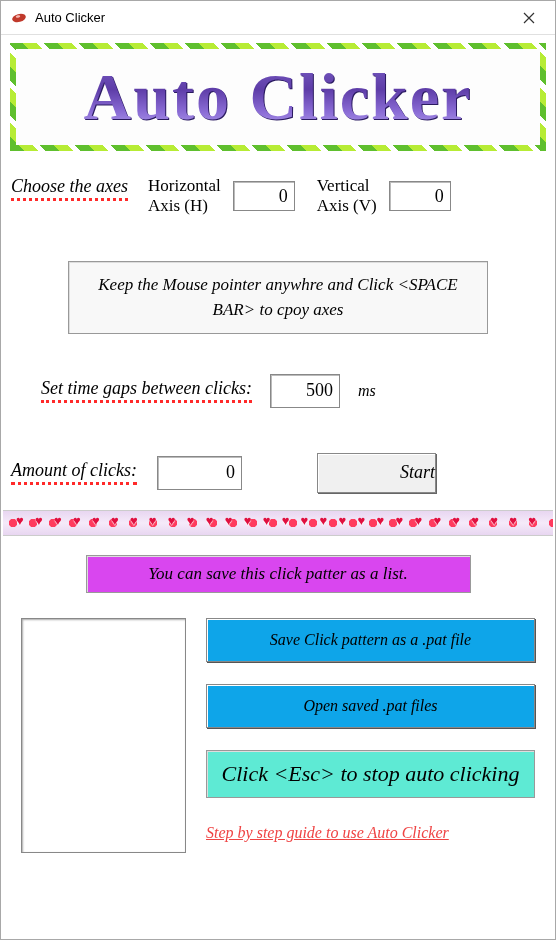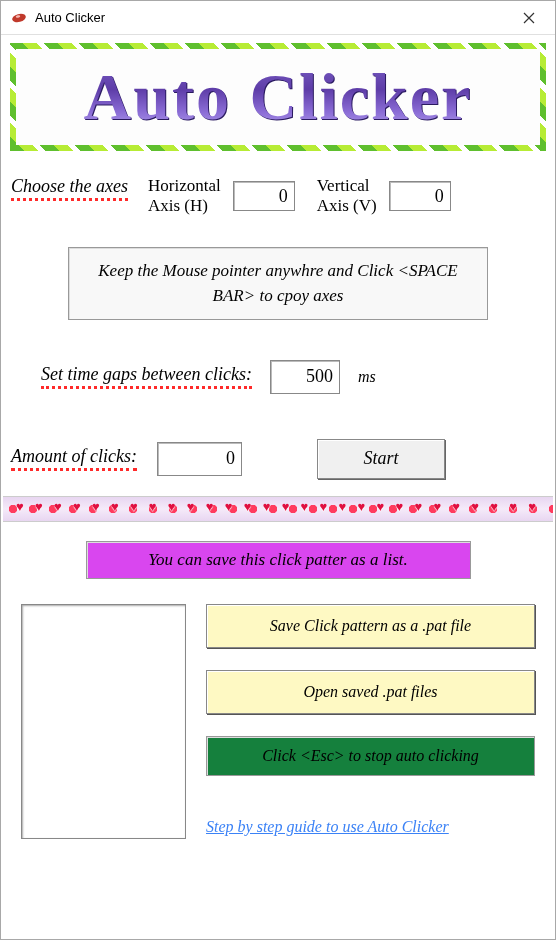--- a/index.html
+++ b/index.html
@@ -79,47 +79,47 @@
   font-size: 18px;
   border: 1px solid #888;
   box-shadow: inset 1px 1px 0 #bbb;
   text-align: right;
   padding: 3px 6px 3px 3px;
   background: #fff;
 }
 .w60 { width: 62px; height: 30px; }
 .w70 { width: 70px; height: 34px; }
 .info-box {
-  margin: 30px auto 40px auto;
+  margin: 44px auto 40px auto;
   width: 420px;
   border: 1px solid #999;
   box-shadow: inset 1px 1px 0 #ddd, 1px 1px 0 #fff;
   padding: 10px 12px;
   text-align: center;
   font-family: "Comic Sans MS", cursive;
   font-size: 17px;
   line-height: 1.5;
   font-style: italic;
   background: #f8f8f8;
 }
 .gap-row { gap: 18px; margin-left: 30px; margin-bottom: 45px;}
 .gap-row .ms { font-size: 16px; font-style: italic;}
 .clicks-row { gap: 20px; margin-bottom: 18px;}
 .clicks-row .num-input { width: 85px; height: 34px; }
 .start-btn {
   margin-left: 55px;
-  width: 128px; height: 40px;
+  width: 119px; height: 40px;
   border: 1px solid #888;
   box-shadow: 1px 1px 0 #666, inset 1px 1px 0 #fff;
   background: #f0f0f0;
   font-family: "Comic Sans MS", cursive;
   font-size: 18px;
   font-style: italic;
   cursor: default;
-  text-align: center;
+  text-align: right;
 }
 .hearts-divider {
   height: 24px;
   margin: 10px 2px 20px 2px;
   background:
     radial-gradient(circle at 10px 12px, #ff3b5e 4px, transparent 4.5px),
     linear-gradient(to bottom, #e8d6f1 0%, #f5eaf9 50%, #e8d6f1 100%);
   background-size: 20px 24px, 100% 100%;
   background-repeat: repeat-x, no-repeat;
   position: relative;
@@ -153,46 +153,46 @@
 .listbox {
   width: 165px; height: 235px;
   border: 1px solid #888;
   box-shadow: inset 1px 1px 2px #aaa;
   background: #fff;
 }
 .btn-col { flex: 1; display: flex; flex-direction: column; gap: 22px; }
 .wide-btn {
   border: 1px solid #888;
   box-shadow: 1px 1px 0 #555, inset 1px 1px 0 #fff;
-  background: #fef9c3;
+  background: #0ea5e9;
   font-family: "Comic Sans MS", cursive;
   font-size: 16px;
   font-style: italic;
   padding: 12px 8px;
   text-align: center;
   cursor: default;
 }
 .esc-box {
   border: 1px solid #999;
   box-shadow: inset 1px 1px 0 #ddd, 1px 1px 0 #fff;
-  background: #15803d;
+  background: #5eead4;
   padding: 10px 8px;
   text-align: center;
   font-family: "Comic Sans MS", cursive;
-  font-size: 16px;
+  font-size: 22px;
   font-style: italic;
 }
 .guide-link {
-  color: #3b82f6;
+  color: #ef4444;
   font-family: "Comic Sans MS", cursive;
   font-size: 16px;
   font-style: italic;
   text-decoration: underline;
   cursor: default;
-  margin-top: 20px;
+  margin-top: 4px;
 }
 </style>
 </head>
 <body>
 
 <div class="titlebar">
   <span class="app-icon">
     <svg width="16" height="16" viewBox="0 0 16 16">
       <ellipse cx="8" cy="8" rx="7" ry="4" fill="#c0392b" transform="rotate(-15 8 8)"></ellipse>
       <ellipse cx="7" cy="6.5" rx="2.3" ry="1.2" fill="#f5b7b1" transform="rotate(-15 7 6.5)"></ellipse>

